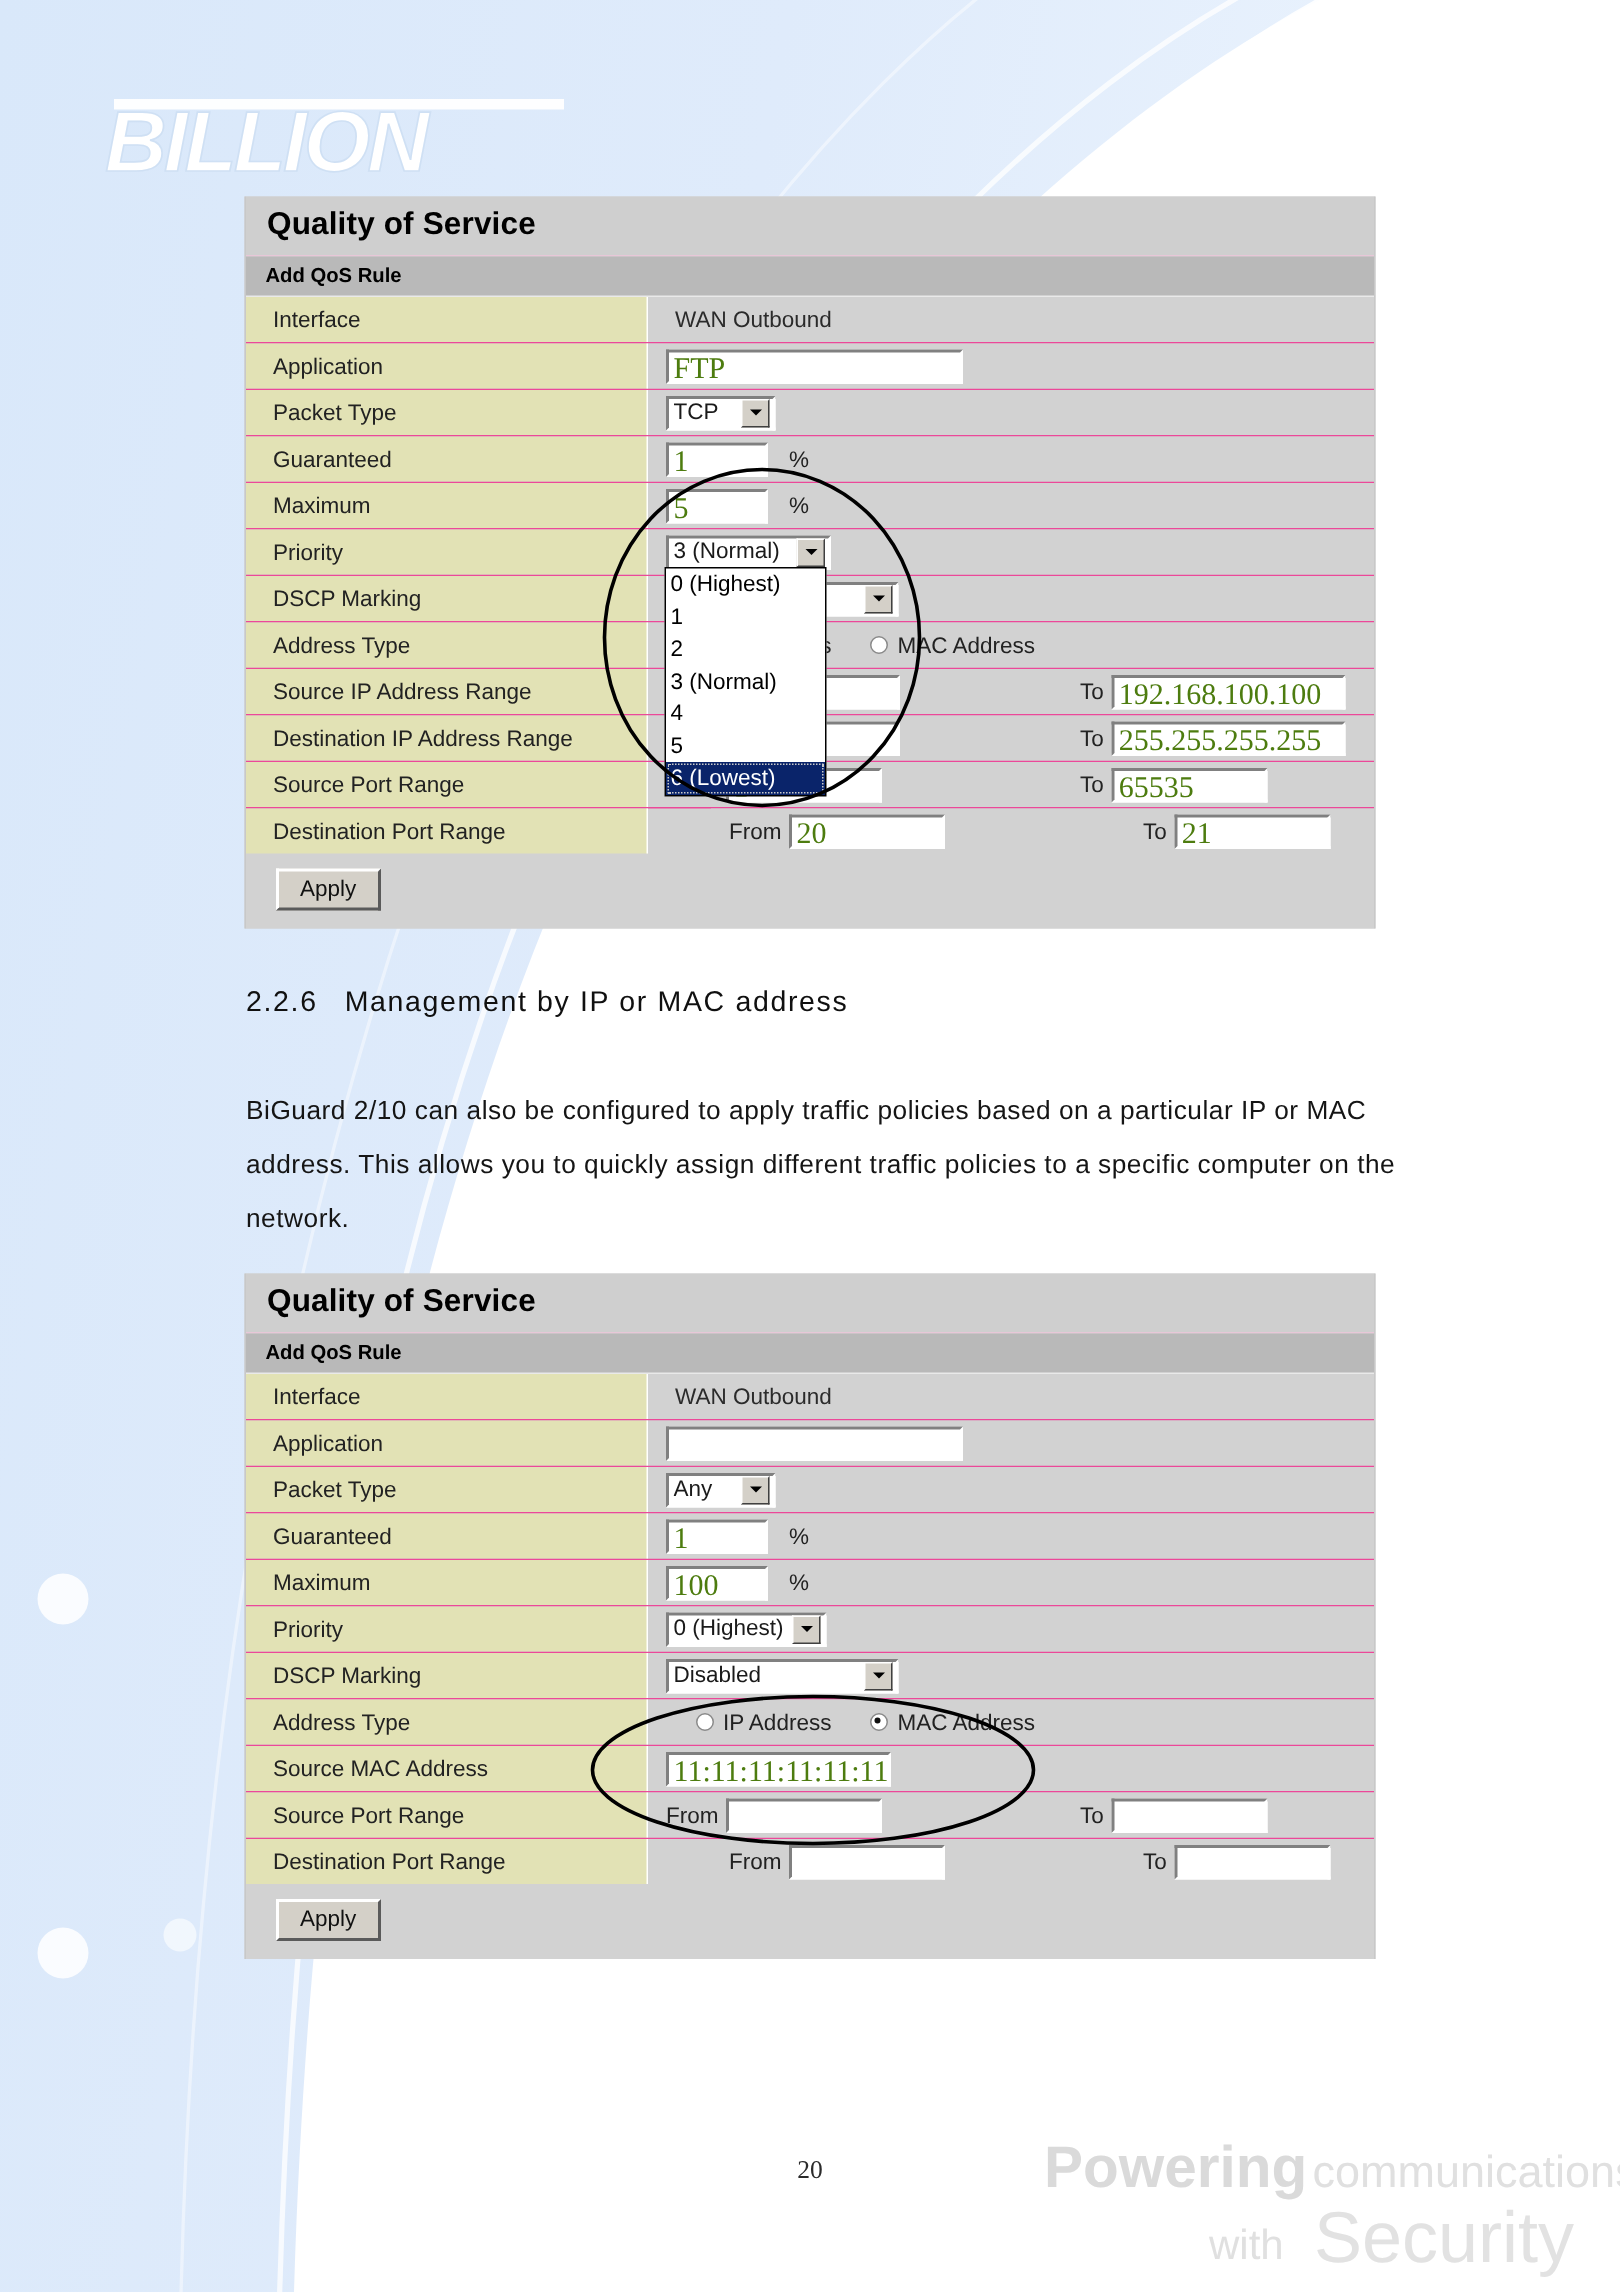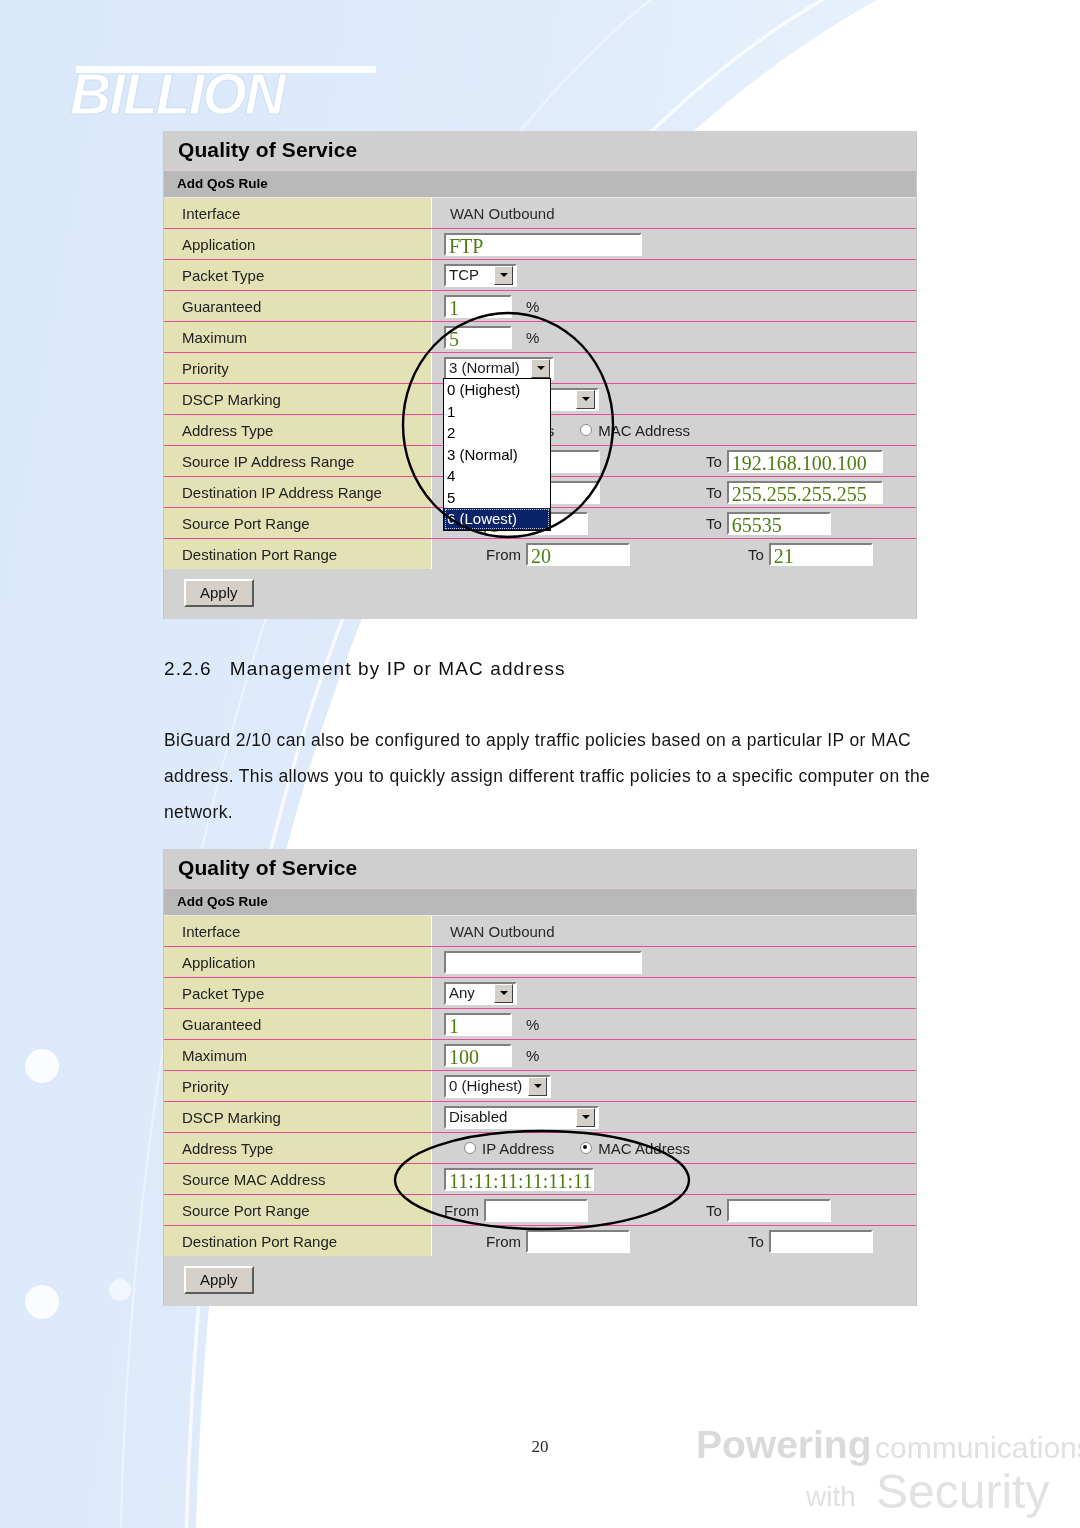--- a/index.html
+++ b/index.html
@@ -121,21 +121,21 @@
   }
   .tsel.w-pkt{width:73px;}
   .tsel.w-prio{width:110px;}
   .tsel.w-prio2{width:107px;}
   .tsel.w-dscp{width:155px;}
 
   .pct{font-size:15px;margin-left:14px;color:#222;}
   .fromlbl,.tolbl{font-size:15px;color:#222;margin-right:5px;}
   .tolbl{margin-left:0;}
   .tocol{
-    position:absolute;left:274px;display:flex;align-items:center;justify-content:flex-end;
+    position:absolute;left:288px;display:flex;align-items:center;justify-content:flex-end;
   }
 
   
   .radio{
     width:12px;height:12px;border-radius:50%;
     border:1.5px solid #8a8a8a;background:#ffffff;
     display:inline-block;position:relative;margin-right:6px;
     box-sizing:border-box;
   }
   .radio.on::after{

